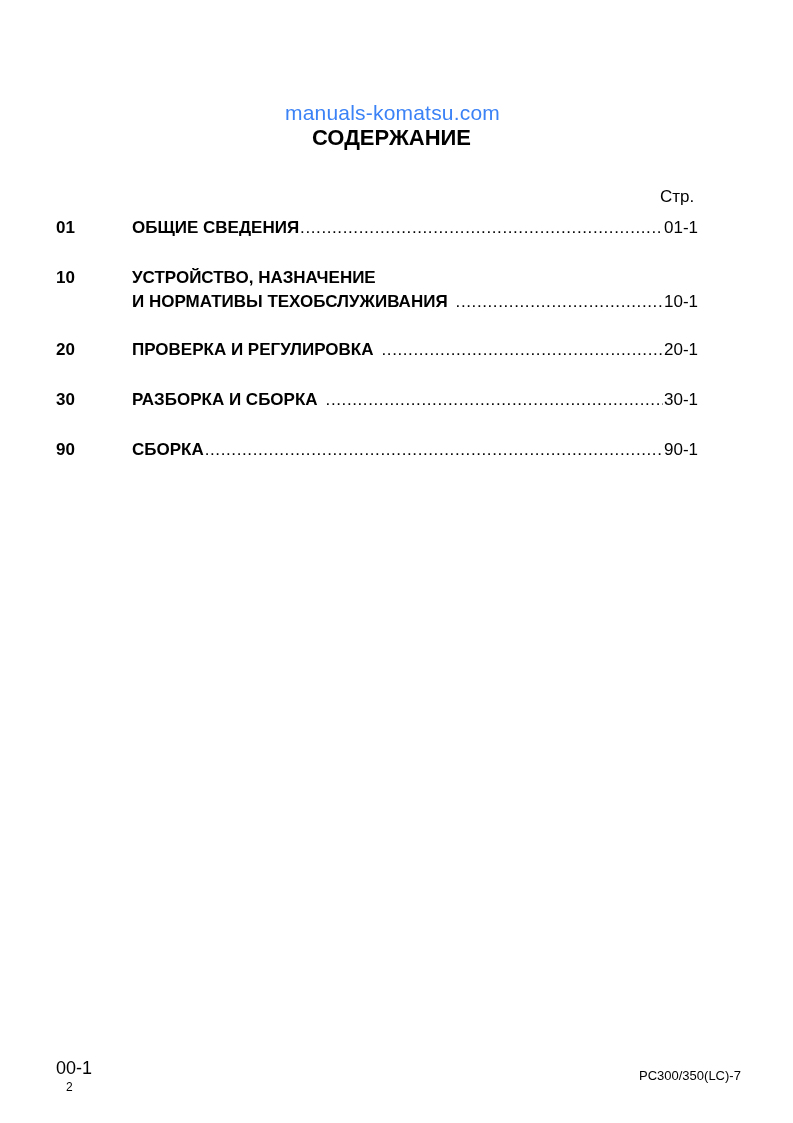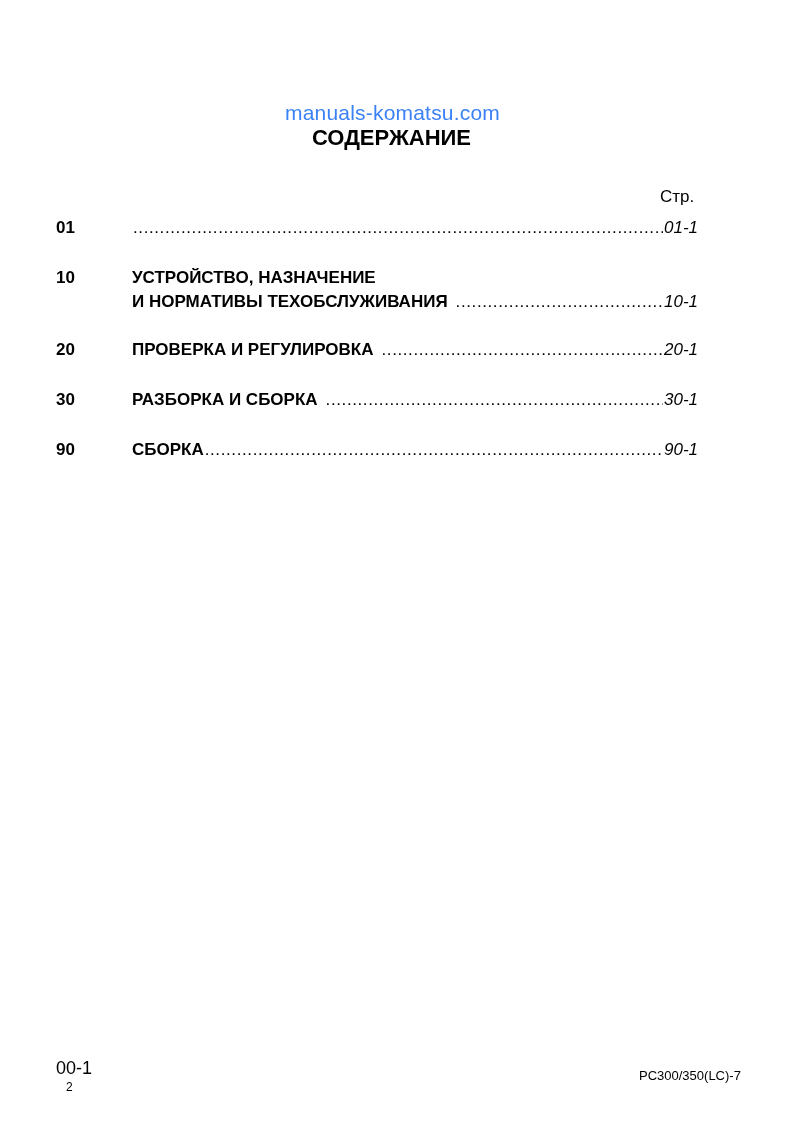--- a/index.html
+++ b/index.html
@@ -32,21 +32,21 @@
     }
     .toc-line {
       display: flex; align-items: baseline; white-space: nowrap;
     }
     .toc-title { font-weight: bold; }
     .toc-dots {
       flex: 1; overflow: hidden; white-space: nowrap;
       font-weight: normal; letter-spacing: 0.6px; margin: 0 1px;
     }
     .toc-dots.gap { margin-left: 8px; }
-    .toc-page { font-weight: normal; font-style: italic; }
+    .toc-page { font-weight: normal; }
     .footer-left {
       position: absolute; left: 56px; top: 1058px;
       font-size: 18px; white-space: nowrap;
     }
     .footer-rev {
       position: absolute; left: 66px; top: 1080px;
       font-size: 12px; white-space: nowrap;
     }
     .footer-right {
       position: absolute; left: 613px; top: 1068px;
@@ -57,20 +57,21 @@
 <body>
 
 <div class="watermark">manuals-komatsu.com</div>
 <div class="title">СОДЕРЖАНИЕ</div>
 <div class="page-col-header">Стр.</div>
 
 <div class="toc-row" style="top:216px;">
   <span class="toc-num">01</span>
   <div class="toc-body">
     <div class="toc-line">
+      <span class="toc-title">ОБЩИЕ СВЕДЕНИЯ</span>
       <span class="toc-dots">....................................................................................................................................................</span>
       <span class="toc-page">01-1</span>
     </div>
   </div>
 </div>
 
 <div class="toc-row" style="top:266px;">
   <span class="toc-num">10</span>
   <div class="toc-body">
     <div class="toc-line">

